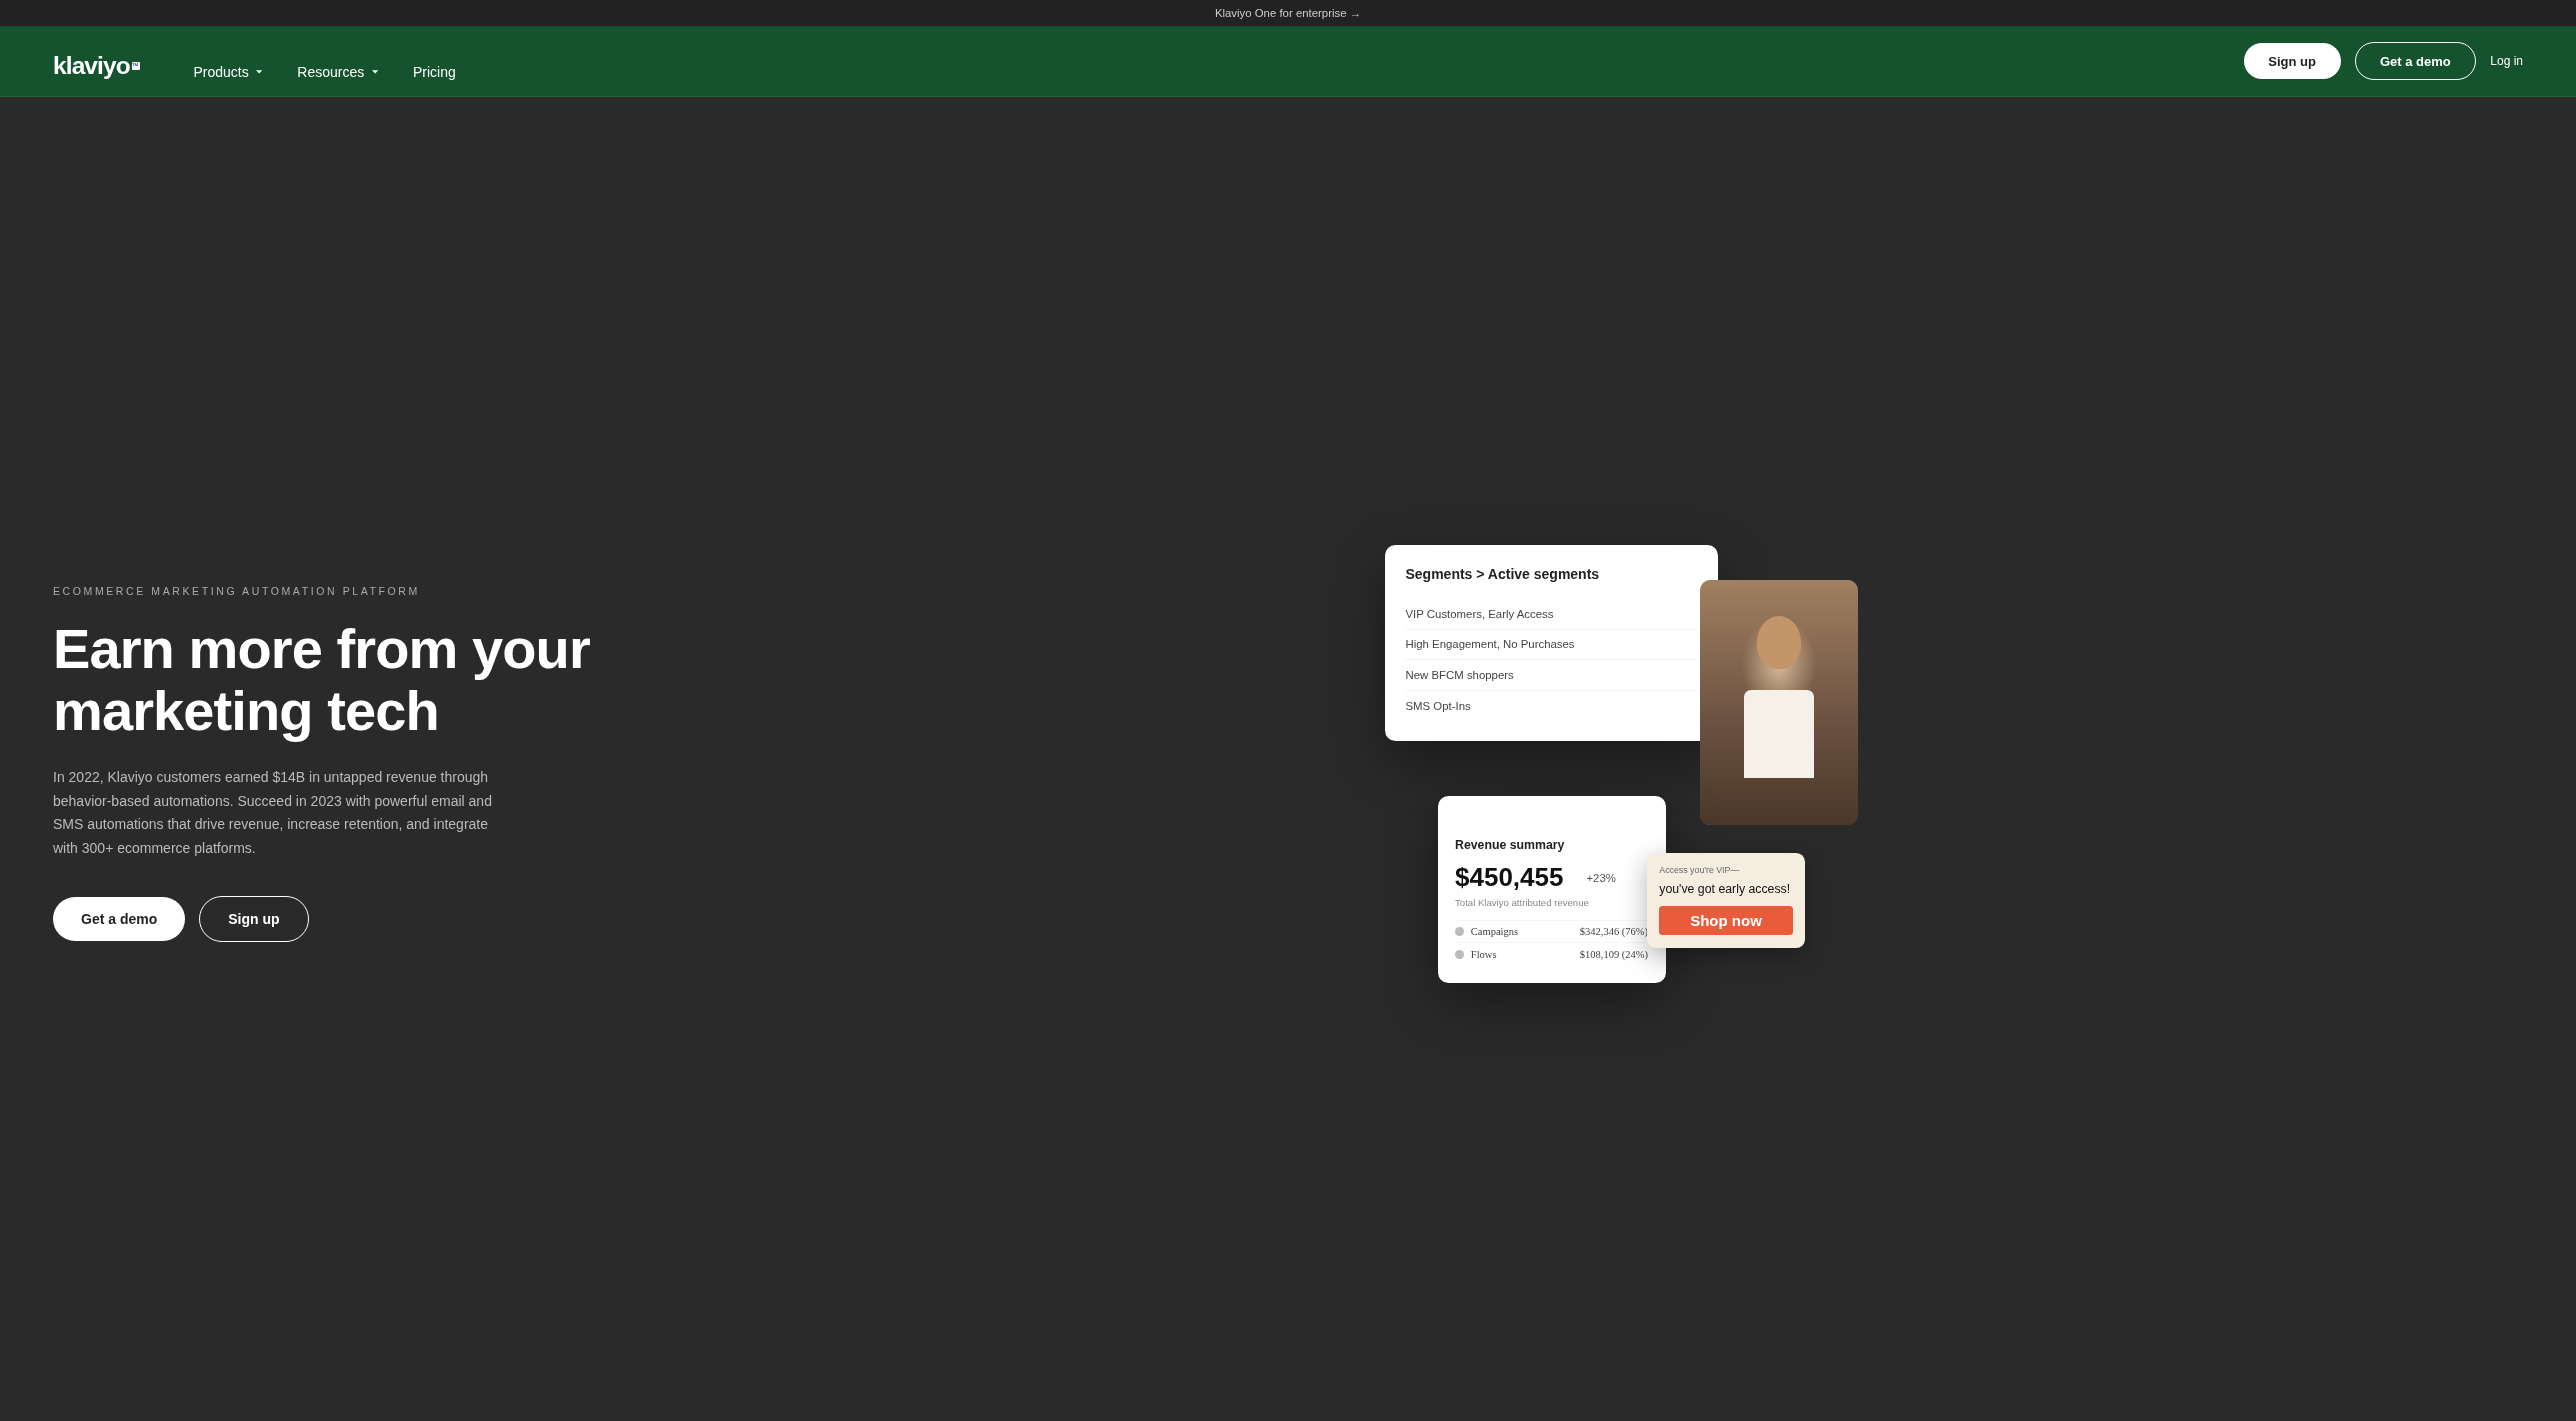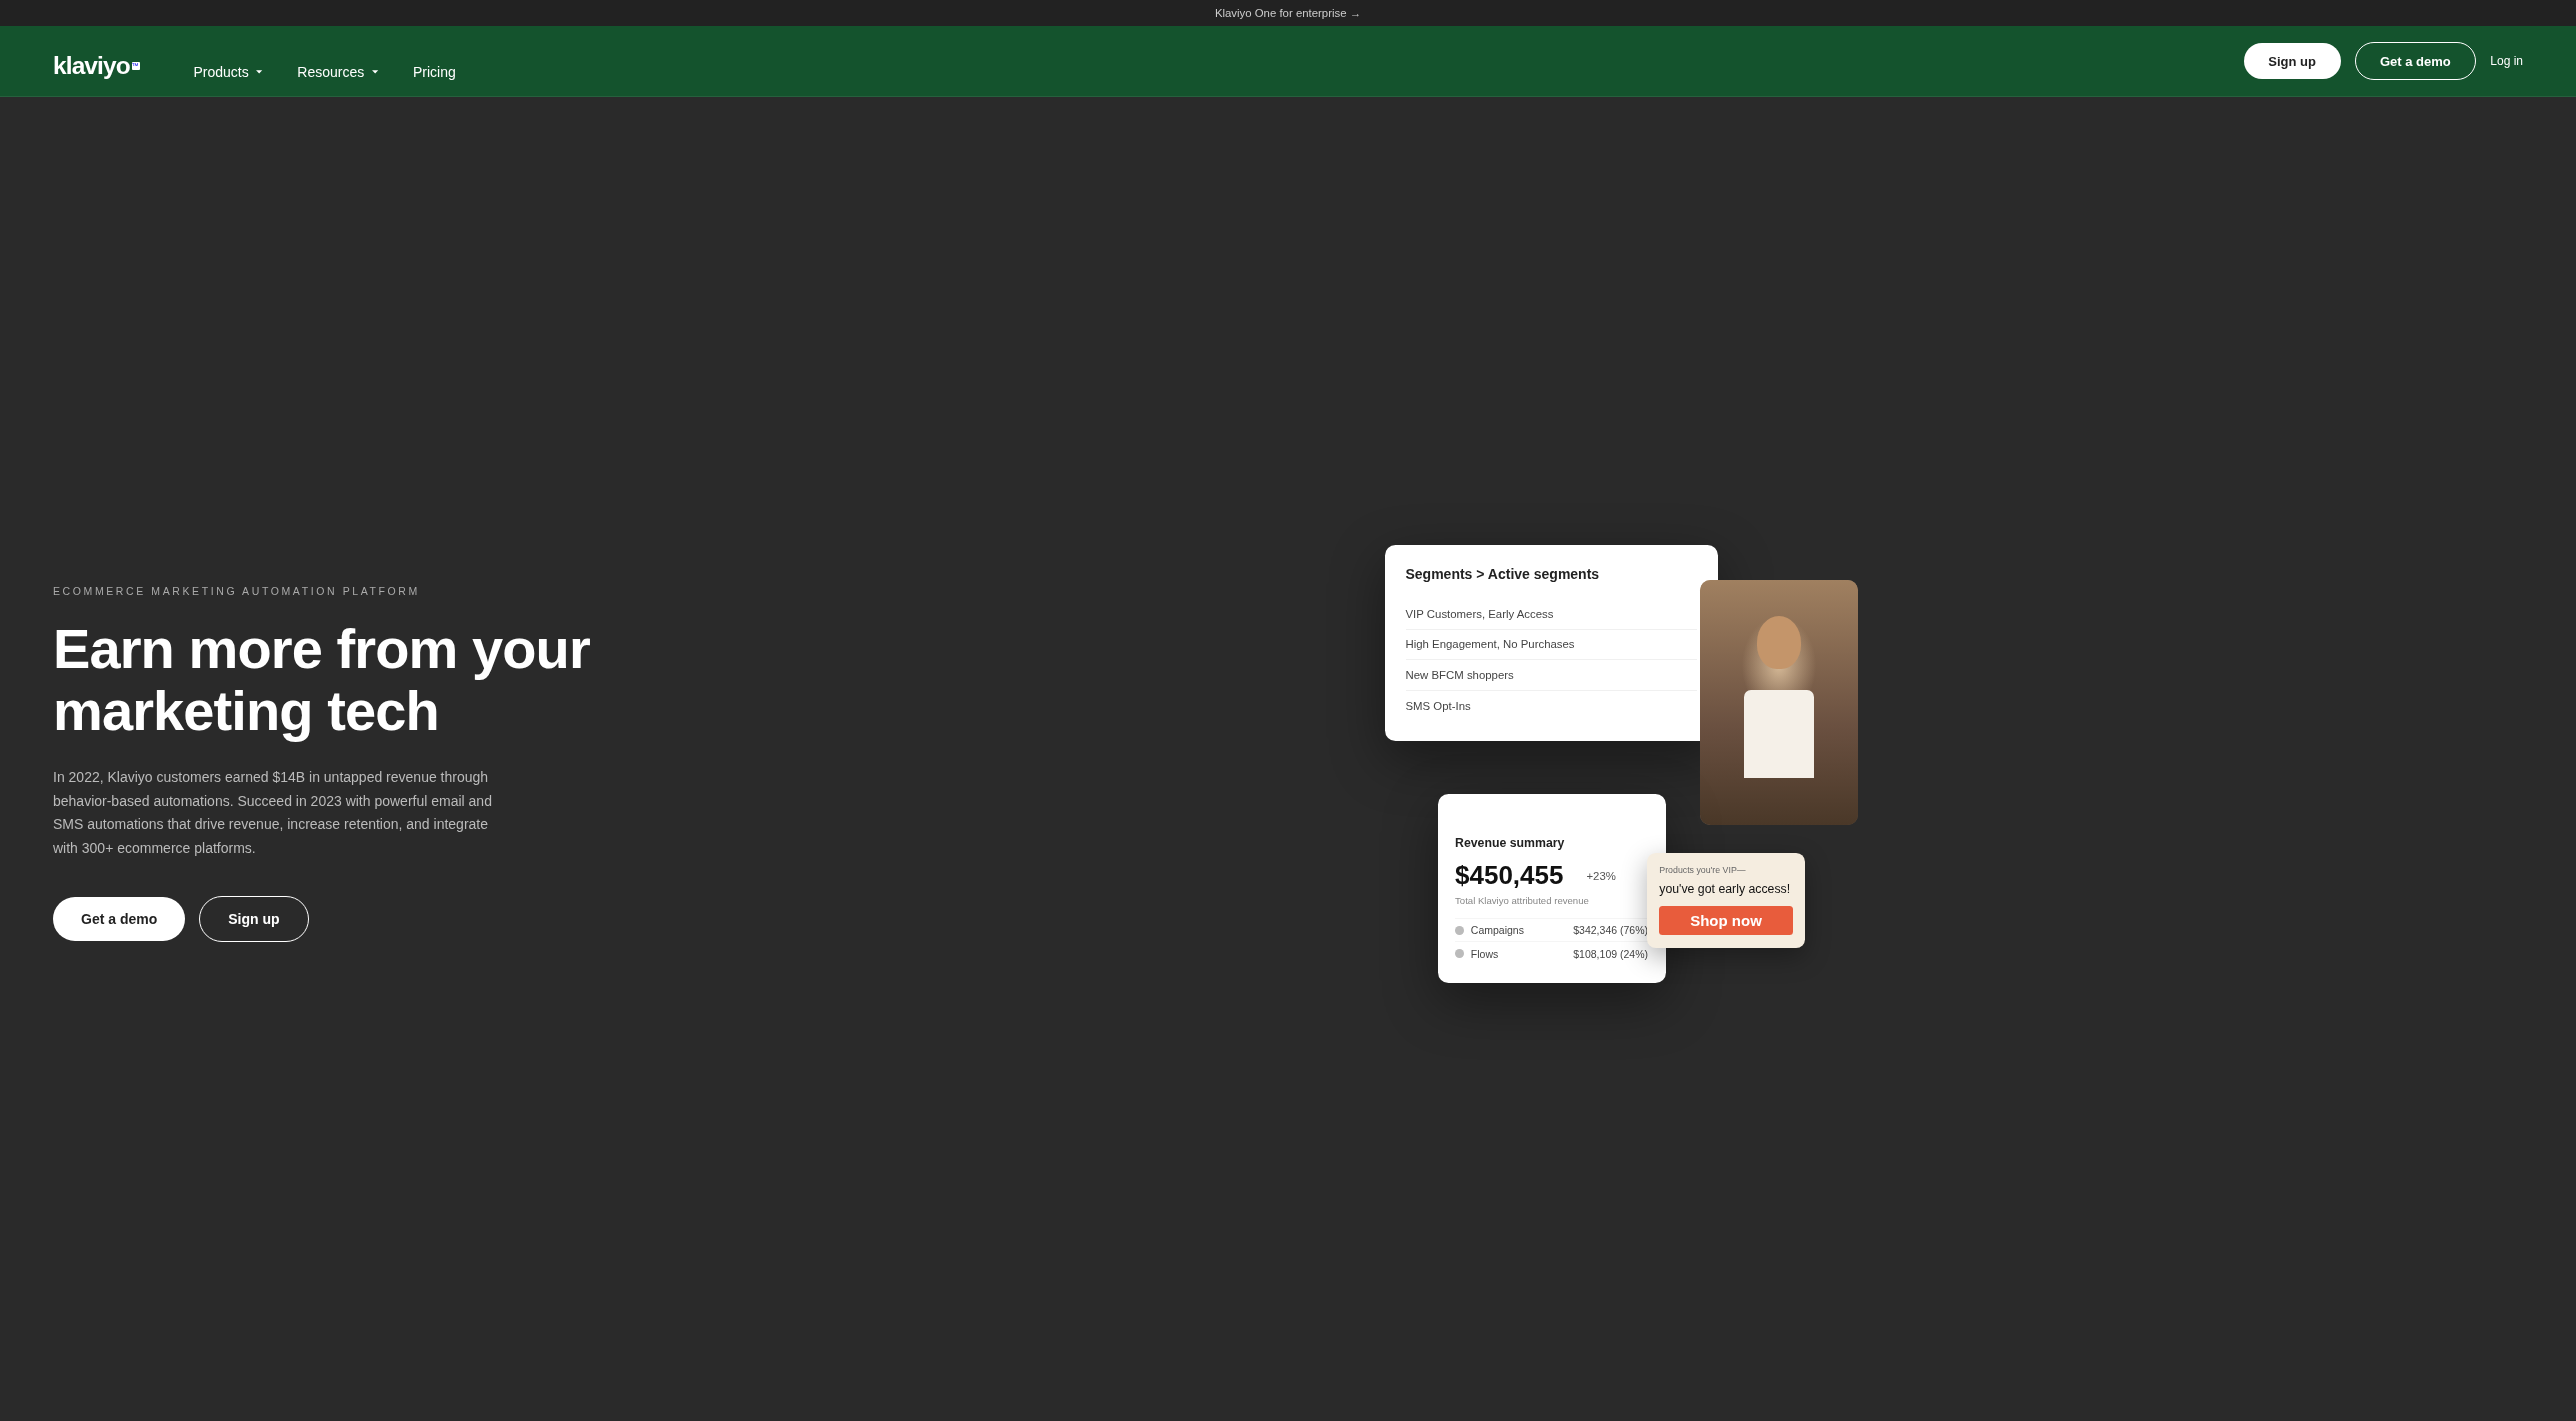--- a/index.html
+++ b/index.html
@@ -296,20 +296,21 @@
       margin-bottom: 12.3px;
     }
     .revenue-row {
       display: flex;
       align-items: flex-end;
       justify-content: space-between;
       padding: 5.3px 0;
       font-size: 10.5px;
       color: #444;
       border-top: 0.9px solid #f5f5f5;
+      font-family: Liberation Serif, serif;
     }
     .revenue-row-left {
       display: flex;
       align-items: center;
       gap: 7px;
     }
     .dot {
       width: 8.8px;
       height: 8.8px;
       border-radius: 50%;
@@ -438,21 +439,21 @@
         <div class="revenue-row">
           <div class="revenue-row-left">
             <span class="dot"></span>
             <span>Flows</span>
           </div>
           <span>$108,109 (24%)</span>
         </div>
       </div>
 
       <div class="card-email">
-        <div class="card-email-sub">Products you're VIP—</div>
+        <div class="card-email-sub">Access you're VIP—</div>
         <div class="card-email-headline">you've got early access!</div>
         <button class="card-email-cta">Shop now</button>
       </div>
 
     </div>
   </div>
 </section>
 
 
 </body></html>

